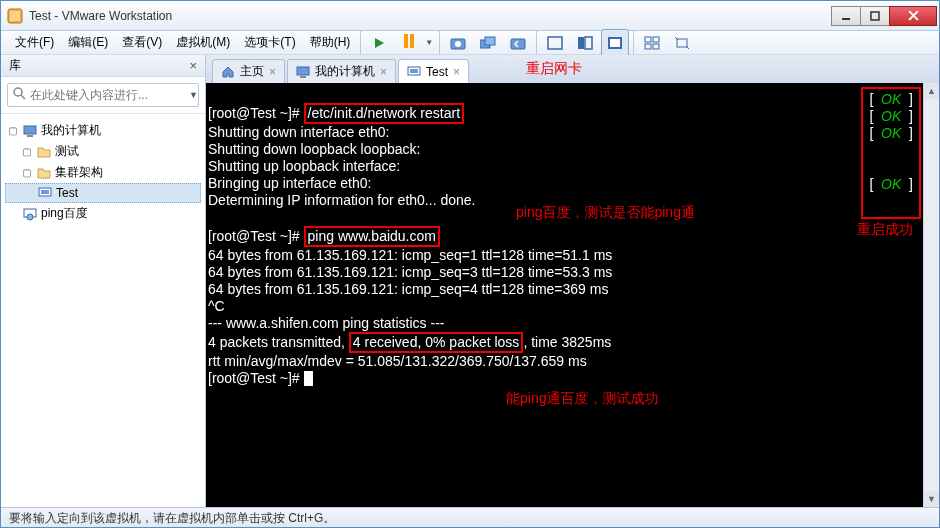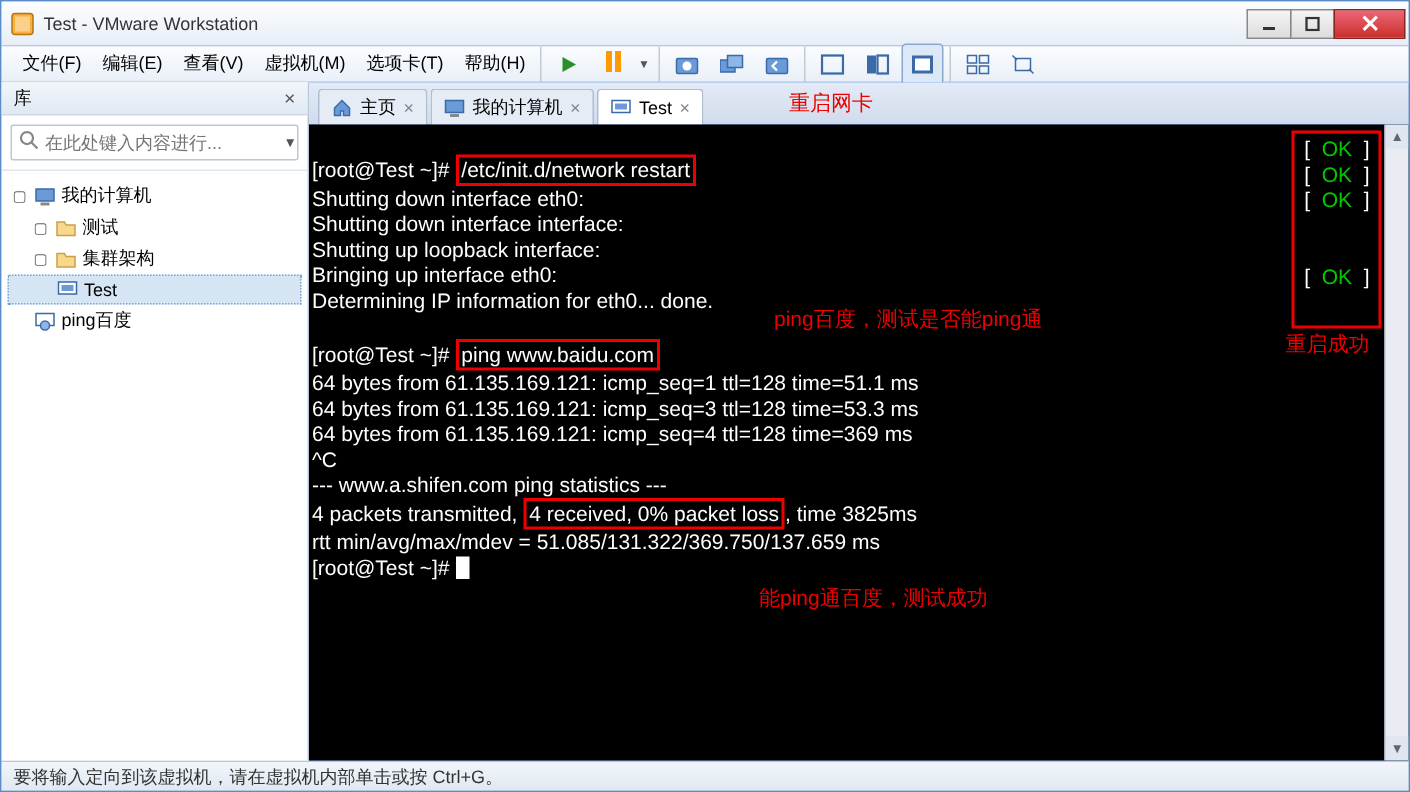--- a/index.html
+++ b/index.html
@@ -25,27 +25,27 @@
   .search-row { padding:6px; border-bottom:1px solid #e0e6ee;}
   .search-box { display:flex; align-items:center; border:1px solid #b8c8dc; border-radius:2px; height:24px; padding:0 4px; gap:4px;}
   .search-box input { border:none; outline:none; flex:1; font-size:12px; color:#0f172a;}
   .dd { font-size:9px; color:#555;}
   .tree { padding:6px 4px; font-size:12px; }
   .tree-row { display:flex; align-items:center; gap:4px; padding:2px 2px; white-space:nowrap;}
   .tree-row.sel { background:#d6e5f3; border:1px dotted #7aa7d6;}
   .tw { width:12px; text-align:center; color:#666; font-size:10px;}
   .indent1{padding-left:16px;} .indent2{padding-left:32px;}
   .ico { width:14px; height:14px; display:inline-flex; align-items:center; justify-content:center;}
-  .content { flex:1; display:flex; flex-direction:column; background:#3b82f6;}
+  .content { flex:1; display:flex; flex-direction:column; background:#be185d;}
   .tabs { height:28px; background:linear-gradient(#e3ebf6,#d0dbec); display:flex; align-items:flex-end; padding:0 6px; gap:2px;}
   .tab { height:24px; background:#fff; border:1px solid #b0bed0; border-bottom:none; border-radius:3px 3px 0 0; display:flex; align-items:center; gap:5px; padding:0 8px; font-size:12px;}
   .tab .xx{ color:#888; font-size:12px; cursor:default;}
   .tab.inactive { background:#e5ecf5;}
   .terminal { flex:1; background:#000; color:#fff; font-family: "Courier New", monospace; font-size:14px; line-height:17px; padding:20px 2px; position:relative; overflow:hidden;}
-  .terminal .ok { color:#00c800; }
+  .terminal .ok { color:#00c800;font-style:italic; }
   .terminal .prompt{ color:#fff;}
   .redbox { border:2px solid #e00; padding:0 2px; display:inline-block;}
   .redtext { color:#e00; position:absolute; font-family:"Microsoft YaHei",sans-serif; font-size:14px;}
   .ok-block { position:absolute; right:18px; top:4px; border:2px solid #e00; padding:2px 6px 24px 6px; font-family:"Courier New",monospace; font-size:14px; line-height:17px;}
   .ok-block div{ white-space:pre;}
   .cursor { background:#fff; display:inline-block; width:9px; height:15px; vertical-align:text-bottom;}
   .scroll-v { position:absolute; right:0; top:0; width:16px; height:100%; background:#e9edf3; border-left:1px solid #cdd6e2; display:flex; flex-direction:column; align-items:center;}
   .scroll-v .arr{height:16px;width:100%;display:flex;align-items:center;justify-content:center;font-size:9px;color:#666;background:#e0e6ef;}
   .scroll-v .thumb{width:12px; flex:1; margin:2px 0;}
   .statusbar { height:20px; background:linear-gradient(#f2f6fb,#e0e8f2); border-top:1px solid #b8c8dc; font-size:12px; padding:2px 8px; color:#333;}
@@ -255,21 +255,21 @@
         <span class="xx">×</span>
       </div>
     </div>
 
     <div class="terminal">
       <div class="redtext" style="left:320px; top:-21px;"></div>
       <span class="redtext" style="left:316px; top:2px; position:absolute; background:transparent;"></span>
 
       <div><span class="prompt">[root@Test ~]# </span><span class="redbox">/etc/init.d/network restart</span></div>
       <div>Shutting down interface eth0:</div>
-      <div>Shutting down interface interface:</div>
+      <div>Shutting down loopback loopback:</div>
       <div>Shutting up loopback interface:</div>
       <div>Bringing up interface eth0:</div>
       <div>Determining IP information for eth0... done.</div>
       <div>&nbsp;</div>
       <div><span class="prompt">[root@Test ~]# </span><span class="redbox">ping www.baidu.com</span></div>
       <div>64 bytes from 61.135.169.121: icmp_seq=1 ttl=128 time=51.1 ms</div>
       <div>64 bytes from 61.135.169.121: icmp_seq=3 ttl=128 time=53.3 ms</div>
       <div>64 bytes from 61.135.169.121: icmp_seq=4 ttl=128 time=369 ms</div>
       <div>^C</div>
       <div>--- www.a.shifen.com ping statistics ---</div>

